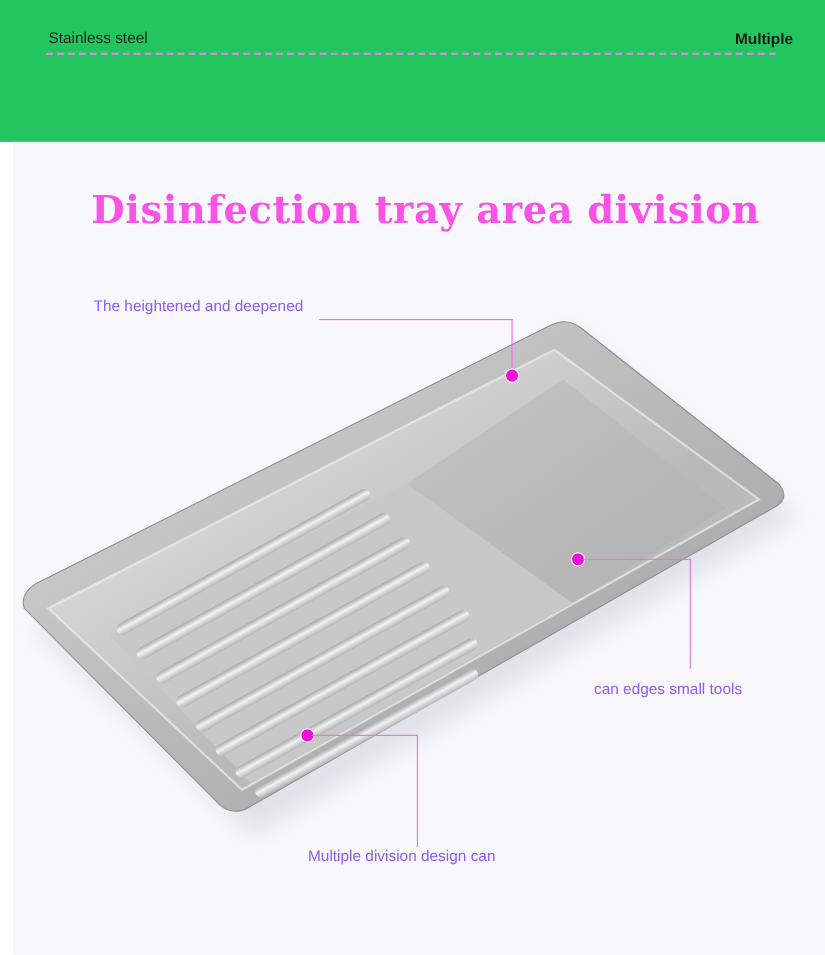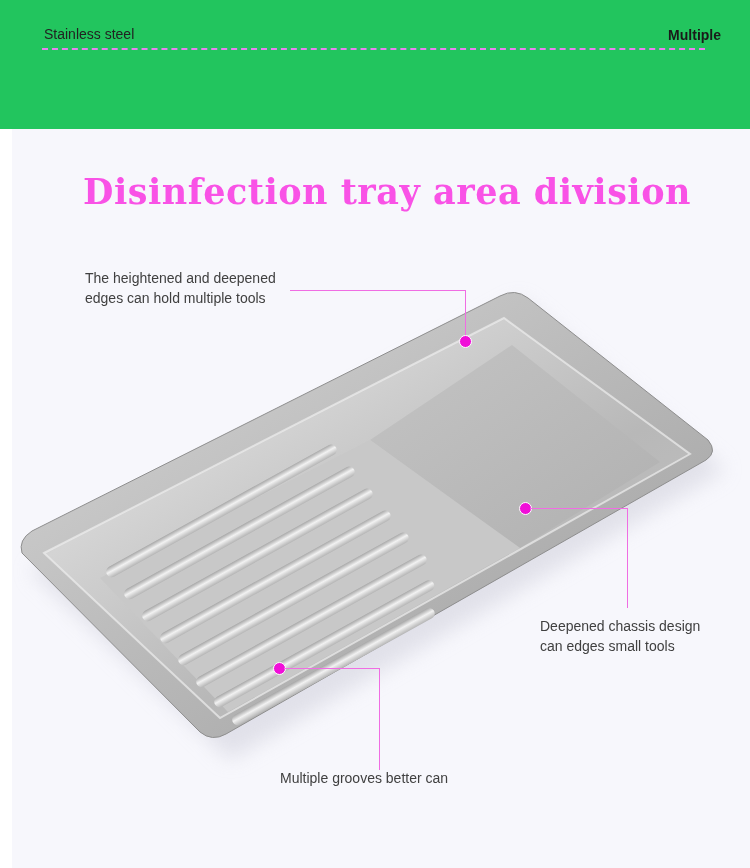--- a/index.html
+++ b/index.html
@@ -4,21 +4,21 @@
 <style>
   html, body { margin: 0; padding: 0; }
   body { width: 750px; height: 868px; position: relative; overflow: hidden; background: #ffffff; font-family: "Liberation Sans", sans-serif; }
   .top { position: absolute; left: 0; top: 0; width: 744px; height: 129px; background: #22c55e; padding-left: 29px; }
   .spec-label { position: absolute; left: 44px; top: 26px; font-size: 14px; color: #222; }
   .spec-value { position: absolute; right: 52px; top: 27px; font-size: 14px; font-weight: bold; color: #1a1a1a; }
   .dash { position: absolute; left: 42px; top: 48px; width: 663px; height: 0; border-top: 2px dashed #e783f0; }
   .main { position: absolute; left: 12px; top: 129px; width: 750px; height: 739px; background: #f7f7fc; }
   .title { position: absolute; left: 0; width: 750px; top: 42px; text-align: center; font-family: "DejaVu Serif", serif; font-weight: bold; font-size: 35px; color: #f952e6; letter-spacing: 0.5px; }
   .tray { position: absolute; left: 0; top: 0; }
-  .callout { position: absolute; font-size: 14px; line-height: 20px; color: #404040; }
+  .callout { position: absolute; font-size: 14px; line-height: 20px; color: #8b5cf6; }
   .line { position: absolute; background: #f06de3; }
   .dot { position: absolute; width: 11px; height: 11px; border-radius: 50%; background: #f00fd8; border: 1.5px solid #fff; box-sizing: content-box; }
 </style>
 </head>
 <body>
 
 <div class="top">
   <div class="spec-label">Stainless steel</div>
   <div class="spec-value">Multiple</div>
   <div class="dash"></div>
@@ -90,32 +90,30 @@
     <g transform="rotate(-29 236 728)">
       <rect x="236" y="716" width="230" height="11" rx="5.5" fill="url(#groove)"></rect>
     </g>
   </g>
 
   <path d="M44,553 L504,318 L690,454 L220,718 Z" fill="none" stroke="#eeeeee" stroke-width="2" opacity="0.7"></path>
 </svg>
 
 <div class="callout" style="left:85px; top:268px;">
   <div>The heightened and deepened</div>
-  <div>edges can hold multiple tools</div>
 </div>
 <div class="line" style="left:290px; top:290px; width:176px; height:1px;"></div>
 <div class="line" style="left:465px; top:290px; width:1px; height:50px;"></div>
 <div class="dot" style="left:459px; top:335px;"></div>
 
 <div class="dot" style="left:519px; top:502px;"></div>
 <div class="line" style="left:530px; top:508px; width:98px; height:1px;"></div>
 <div class="line" style="left:627px; top:508px; width:1px; height:100px;"></div>
 <div class="callout" style="left:540px; top:616px;">
-  <div>Deepened chassis design</div>
   <div>can edges small tools</div>
 </div>
 
 <div class="dot" style="left:273px; top:662px;"></div>
 <div class="line" style="left:284px; top:668px; width:96px; height:1px;"></div>
 <div class="line" style="left:379px; top:668px; width:1px; height:102px;"></div>
 <div class="callout" style="left:280px; top:768px;">
-  <div>Multiple grooves better can</div>
+  <div>Multiple division design can</div>
 </div>
 
 </body></html>

